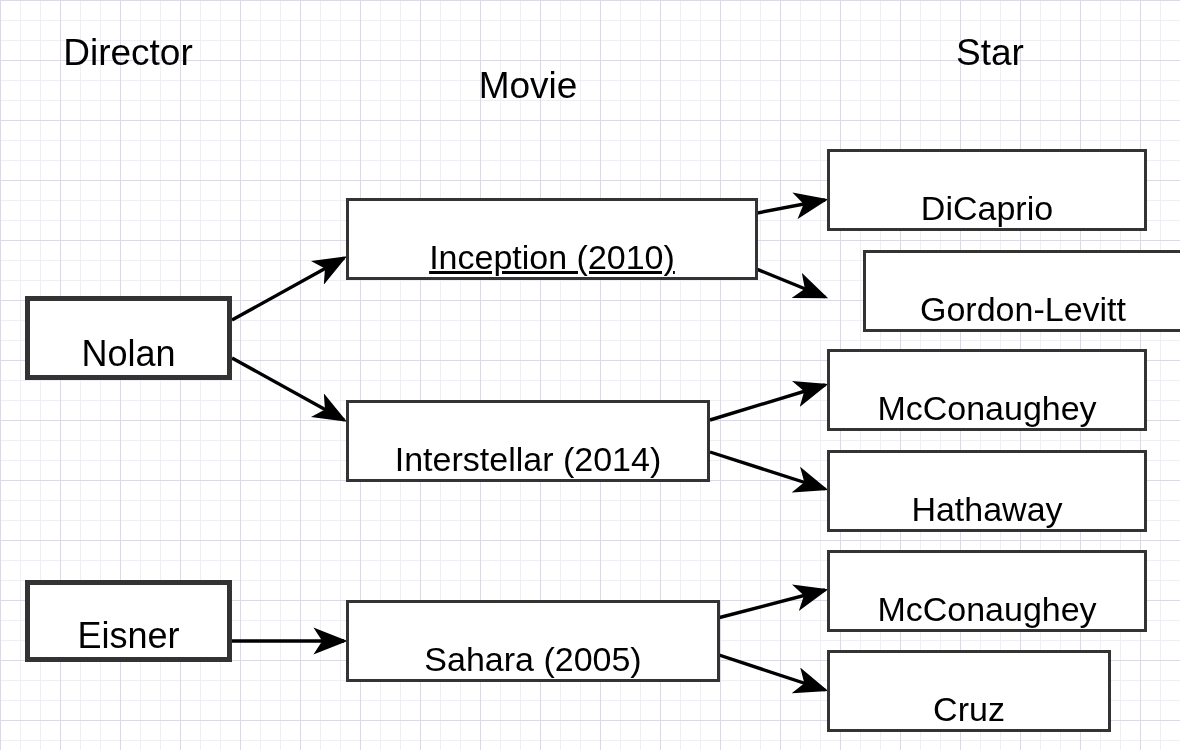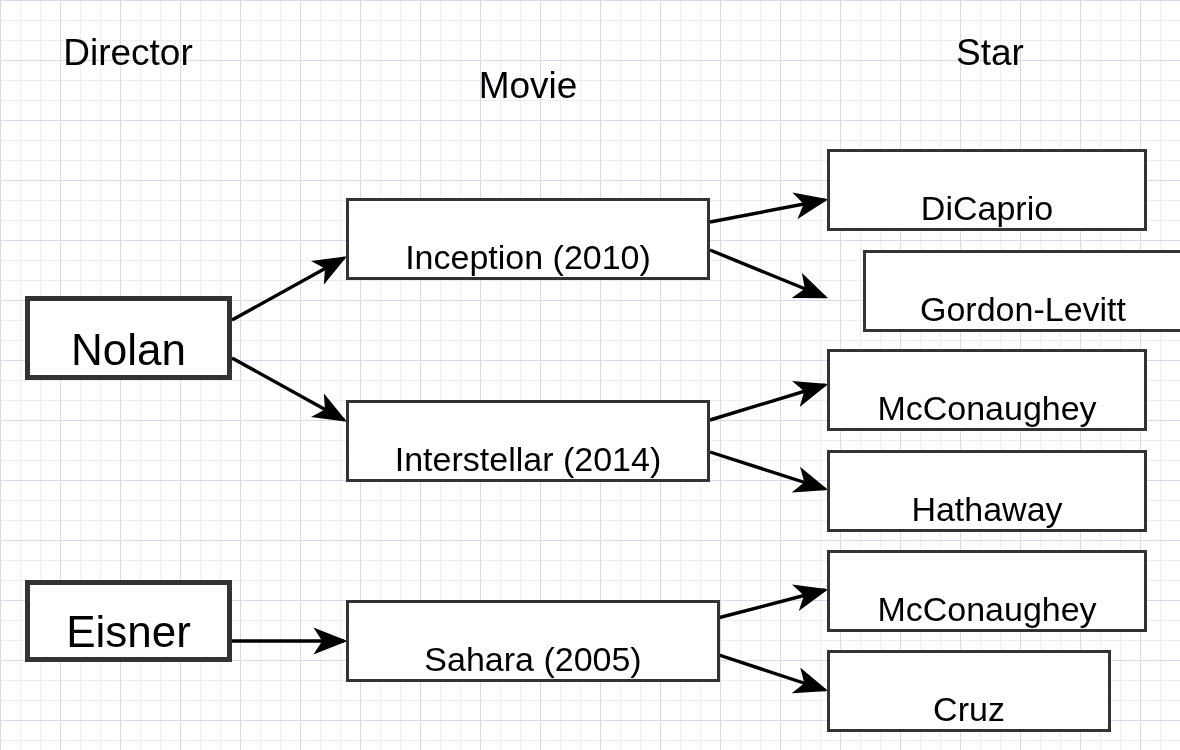--- a/index.html
+++ b/index.html
@@ -47,21 +47,21 @@
     background: #ffffff;
     display: flex;
     align-items: flex-end;
     justify-content: center;
     color: #000000;
     white-space: nowrap;
     font-family: "Liberation Sans", sans-serif;
   }
   .node.director {
     border: 5px solid #333333;
-    font-size: 44px;
+    font-size: 36px;
   }
   .node.movie {
     border: 3px solid #333333;
     font-size: 34px;
   }
   .node.star {
     border: 3px solid #333333;
     font-size: 34px;
   }
   #edges {
@@ -101,21 +101,21 @@
       </g>
   </svg>
 
   <div class="node director" style="left:25px; top:296px; width:207px; height:84px;">
     <span>Nolan</span>
   </div>
   <div class="node director" style="left:25px; top:580px; width:207px; height:82px;">
     <span>Eisner</span>
   </div>
 
-  <div class="node movie" style="left:346px; top:198px; width:364px; height:82px;">
+  <div class="node movie" style="left:346px; top:198px; width:412px; height:82px;text-decoration:underline;">
     <span>Inception (2010)</span>
   </div>
   <div class="node movie" style="left:346px; top:400px; width:364px; height:82px;">
     <span>Interstellar (2014)</span>
   </div>
   <div class="node movie" style="left:346px; top:600px; width:374px; height:82px;">
     <span>Sahara (2005)</span>
   </div>
 
   <div class="node star" style="left:827px; top:149px; width:320px; height:82px;">

